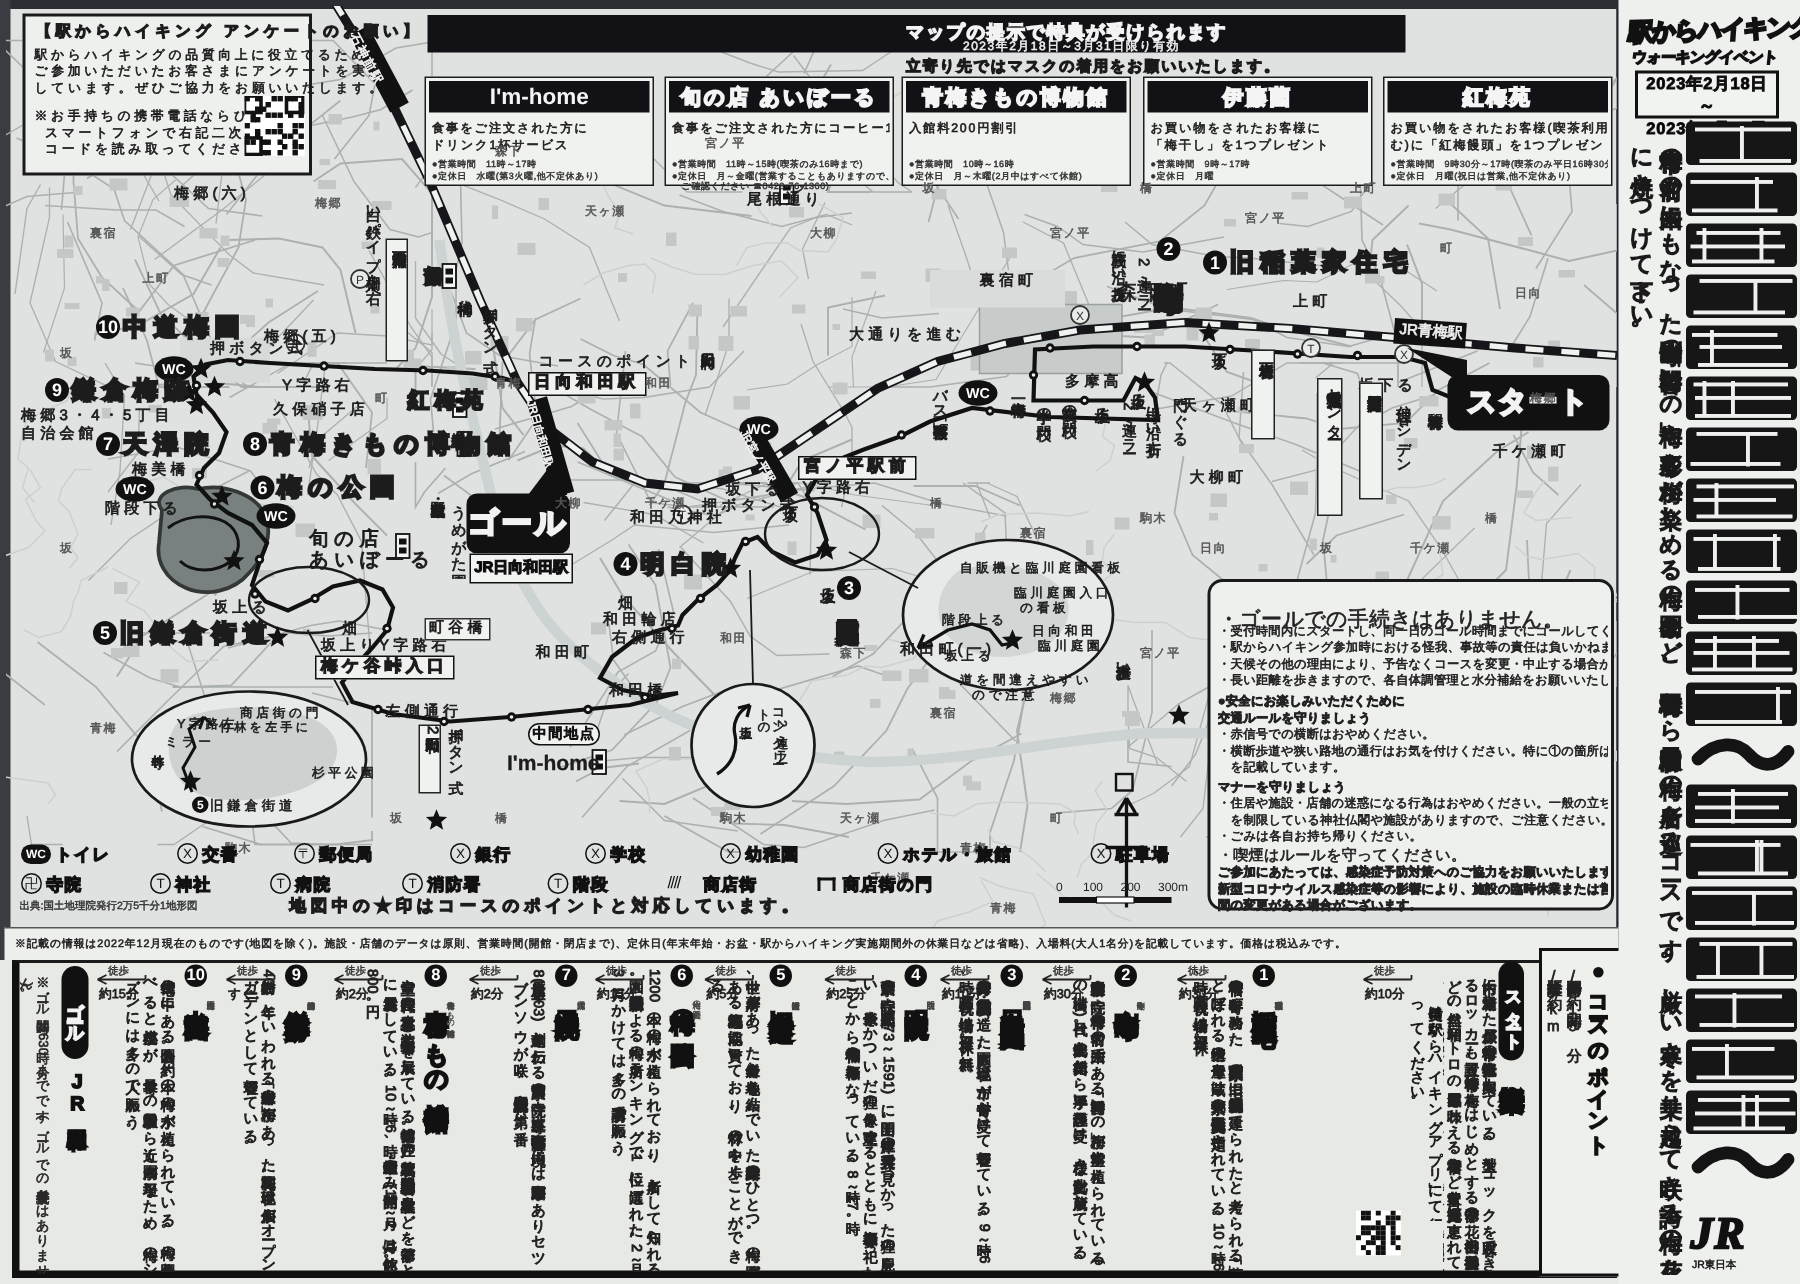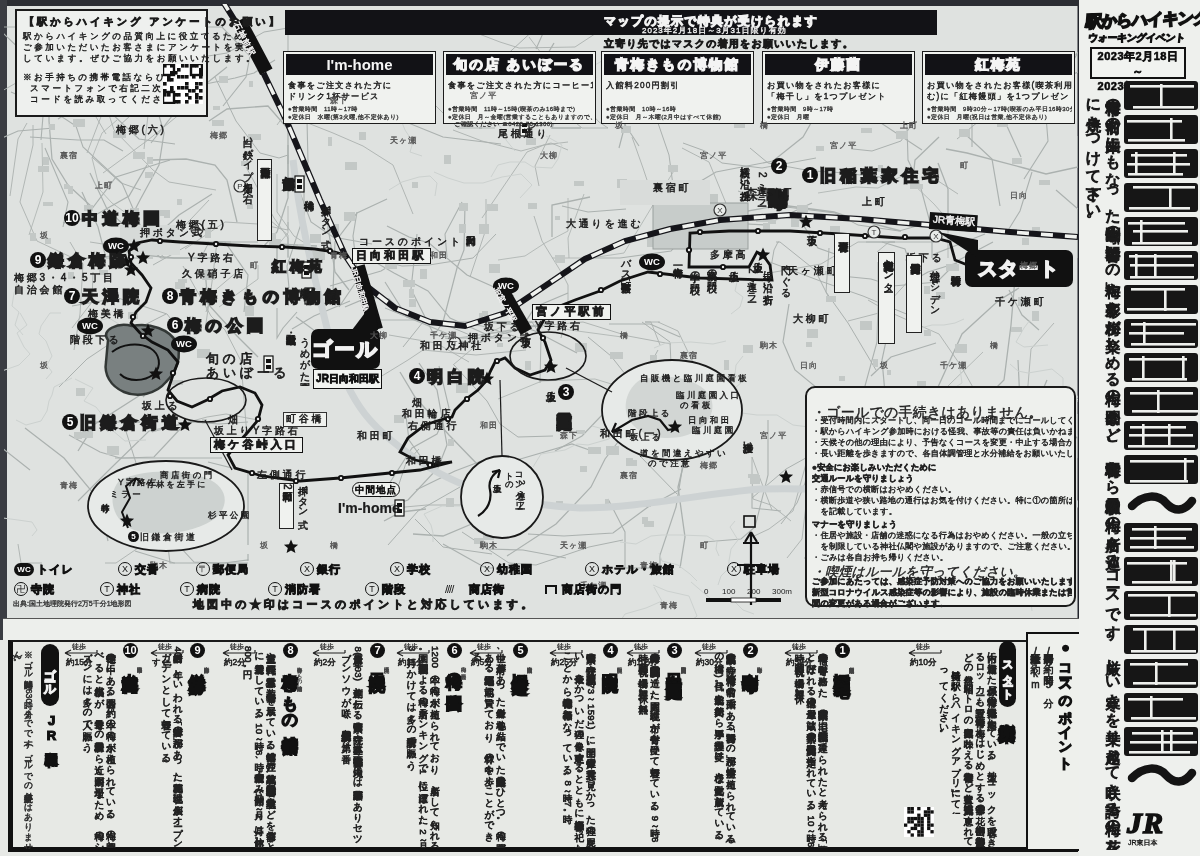--- a/index.html
+++ b/index.html
@@ -1171,21 +1171,21 @@
 <div style="position:absolute;left:812px;top:506px;width:260px;font-size:8.2px;font-weight:normal;-webkit-text-stroke:0.42px #222;color:#222;letter-spacing:0.2px;white-space:nowrap;overflow:hidden;">　を記載しています。</div>
 
 <div style="position:absolute;left:812px;top:519px;width:260px;font-size:8.2px;font-weight:bold;-webkit-text-stroke:0.62px #222;color:#222;letter-spacing:0.2px;white-space:nowrap;overflow:hidden;">マナーを守りましょう</div>
 
 <div style="position:absolute;left:812px;top:530px;width:260px;font-size:8.2px;font-weight:normal;-webkit-text-stroke:0.42px #222;color:#222;letter-spacing:0.2px;white-space:nowrap;overflow:hidden;">・住居や施設・店舗の迷惑になる行為はおやめください。一般の立ち入り</div>
 
 <div style="position:absolute;left:812px;top:541px;width:260px;font-size:8.2px;font-weight:normal;-webkit-text-stroke:0.42px #222;color:#222;letter-spacing:0.2px;white-space:nowrap;overflow:hidden;">　を制限している神社仏閣や施設がありますので、ご注意ください。</div>
 
 <div style="position:absolute;left:812px;top:552px;width:260px;font-size:8.2px;font-weight:normal;-webkit-text-stroke:0.42px #222;color:#222;letter-spacing:0.2px;white-space:nowrap;overflow:hidden;">・ごみは各自お持ち帰りください。</div>
 
-<div style="position:absolute;left:812px;top:563px;width:260px;font-size:13px;font-weight:normal;-webkit-text-stroke:0.42px #222;color:#222;letter-spacing:0.2px;white-space:nowrap;overflow:hidden;font-style:italic;">・喫煙はルールを守ってください。</div>
+<div style="position:absolute;left:812px;top:563px;width:260px;font-size:10px;font-weight:normal;-webkit-text-stroke:0.42px #222;color:#222;letter-spacing:0.2px;white-space:nowrap;overflow:hidden;">・喫煙はルールを守ってください。</div>
 
 <div style="position:absolute;left:812px;top:576px;width:260px;font-size:8.2px;font-weight:bold;-webkit-text-stroke:0.62px #222;color:#222;letter-spacing:0.2px;white-space:nowrap;overflow:hidden;">ご参加にあたっては、感染症予防対策へのご協力をお願いいたします。</div>
 
 <div style="position:absolute;left:812px;top:587px;width:260px;font-size:8.2px;font-weight:bold;-webkit-text-stroke:0.62px #222;color:#222;letter-spacing:0.2px;white-space:nowrap;overflow:hidden;">新型コロナウイルス感染症等の影響により、施設の臨時休業または営業時</div>
 
 <div style="position:absolute;left:812px;top:598px;width:260px;font-size:8.2px;font-weight:bold;-webkit-text-stroke:0.62px #222;color:#222;letter-spacing:0.2px;white-space:nowrap;overflow:hidden;">間の変更がある場合がございます。</div>
 
 <div style="position:absolute;left:14px;top:563px;width:20px;height:13px;background:#111;border-radius:7px;color:#fff;font-size:8px;font-weight:bold;text-align:center;line-height:13px;">WC</div>
 <div style="position:absolute;left:37px;top:562px;font-size:11px;-webkit-text-stroke:0.95px #111;letter-spacing:1px;font-weight:bold;">トイレ</div>
 
@@ -1229,20 +1229,21 @@
 <div style="position:absolute;left:469px;top:582px;font-size:11px;-webkit-text-stroke:0.95px #111;letter-spacing:1px;font-weight:bold;">商店街</div>
 
 <div style="position:absolute;left:545px;top:585px;width:12px;height:9px;border:2.2px solid #111;border-bottom:none;"></div>
 <div style="position:absolute;left:562px;top:582px;font-size:11px;-webkit-text-stroke:0.95px #111;letter-spacing:1px;font-weight:bold;">商店街の門</div>
 
 <div style="position:absolute;left:13px;top:599px;font-size:7px;-webkit-text-stroke:0.3px #333;color:#333;">出典:国土地理院発行2万5千分1地形図</div>
 
 <div style="position:absolute;left:193px;top:598px;font-size:11px;color:#1c1c1c;-webkit-text-stroke:0.90px #1c1c1c;line-height:13.8px;white-space:nowrap;letter-spacing:3.1px;font-weight:bold;">地図中の★印はコースのポイントと対応しています。</div>
 
 <div style="position:absolute;left:3px;top:618px;width:1076px;height:22px;background:#edefec;border-top:1px solid #555;"></div>
+<div style="position:absolute;left:10px;top:624px;font-size:7.2px;-webkit-text-stroke:0.35px #222;color:#222;letter-spacing:0.6px;white-space:nowrap;overflow:hidden;width:1060px;">※記載の情報は2022年12月現在のものです(地図を除く)。施設・店舗のデータは原則、営業時間(開館・閉店まで)、定休日(年末年始・お盆・駅からハイキング実施期間外の休業日などは省略)、入場料(大人1名分)を記載しています。価格は税込みです。</div>
 
 <div style="position:absolute;left:8px;top:640px;width:1070px;height:212px;background:#e7e9e5;border-top:2px solid #1a1a1a;border-left:5px solid #111;border-bottom:5px solid #111;"></div>
 
 <div style="position:absolute;left:999px;top:641px;width:17px;height:66px;background:#111;border-radius:9px;color:#f2f2f2;writing-mode:vertical-rl;text-align:center;font-size:11px;font-weight:bold;-webkit-text-stroke:1px #f2f2f2;line-height:17px;letter-spacing:1px;">スタート</div>
 
 <div style="position:absolute;left:997px;top:712px;height:140px;writing-mode:vertical-rl;font-size:16px;font-weight:bold;-webkit-text-stroke:1.5px #111;color:#111;line-height:20px;">青梅観光案内所</div>
 
 <div style="position:absolute;left:962px;top:646px;height:202px;width:36px;writing-mode:vertical-rl;font-size:9.6px;-webkit-text-stroke:0.66px #222;color:#222;line-height:11.7px;overflow:hidden;">市内に精通した係員が青梅市の観光情報を案内している。大型リュックを収容できるロッカーも設置。青梅市は梅をはじめとする季節の花、御岳山や御岳渓谷などの自然、昭和レトロの雰囲気を味わえる青梅宿など豊富な観光資源に恵まれており、観光案内所は情報発信の拠点となっている。9時30分～17時、月曜休(祝日の場合は営業)。</div>
 
 <div style="position:absolute;left:938px;top:664px;height:150px;width:24px;writing-mode:vertical-rl;font-size:9.5px;-webkit-text-stroke:0.6px #1a1a1a;color:#1a1a1a;line-height:12px;overflow:hidden;">受付は「駅からハイキングアプリ」にて行ってください。</div>

